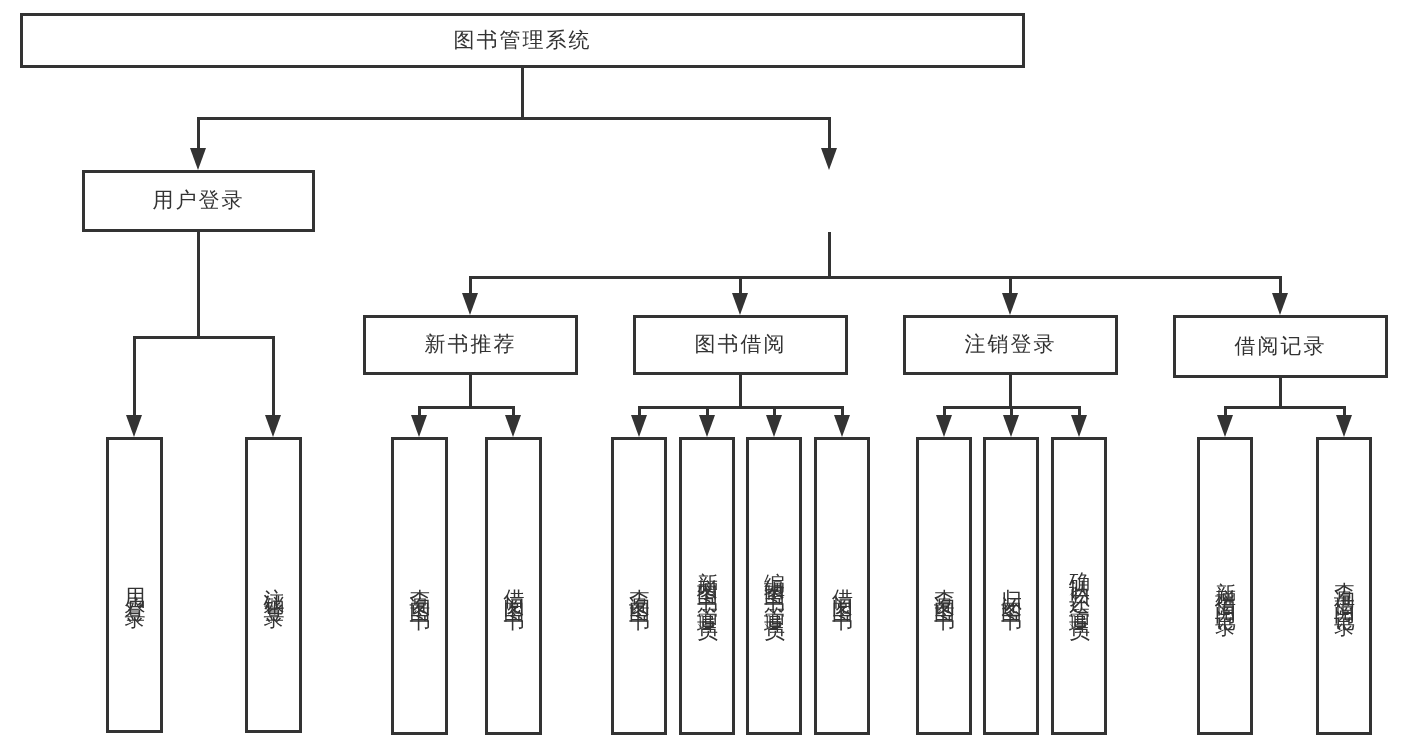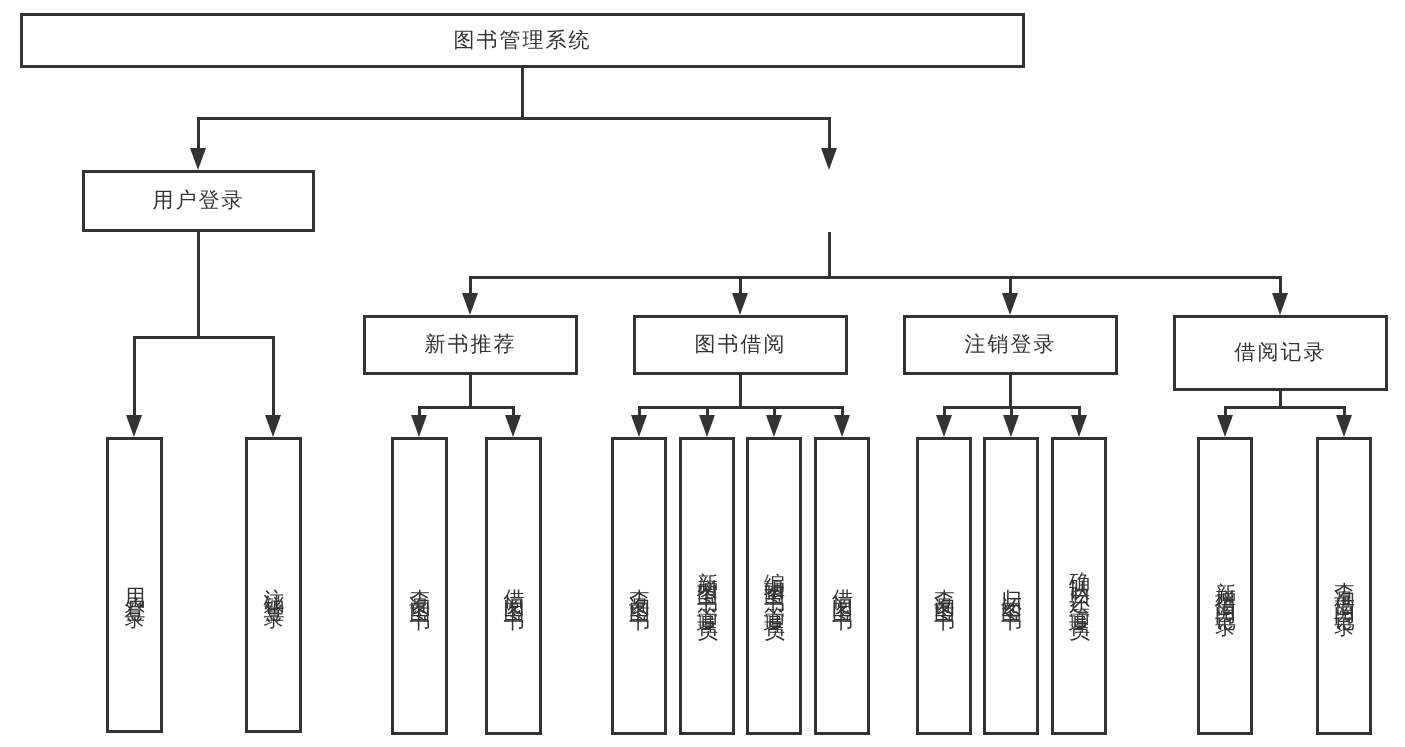--- a/index.html
+++ b/index.html
@@ -118,21 +118,21 @@
     </div>
     <div class="node" style="left: 363px; top: 315px; width: 215px; height: 60px;">
       <span class="label">新书推荐</span>
     </div>
     <div class="node" style="left: 633px; top: 315px; width: 215px; height: 60px;">
       <span class="label">图书借阅</span>
     </div>
     <div class="node" style="left: 903px; top: 315px; width: 215px; height: 60px;">
       <span class="label">注销登录</span>
     </div>
-    <div class="node" style="left: 1173px; top: 315px; width: 215px; height: 76px; justify-content: center;">
+    <div class="node" style="left: 1173px; top: 315px; width: 215px; height: 63px; justify-content: center;">
       <span class="label">借阅记录</span>
     </div>
     <div class="node vertical" style="left: 106px; top: 437px; width: 57px; height: 296px;">
       <span class="label">用户登录</span>
     </div>
     <div class="node vertical" style="left: 245px; top: 437px; width: 57px; height: 296px;">
       <span class="label">注销登录</span>
     </div>
     <div class="node vertical" style="left: 391px; top: 437px; width: 57px; height: 298px;">
       <span class="label">查询图书</span>

